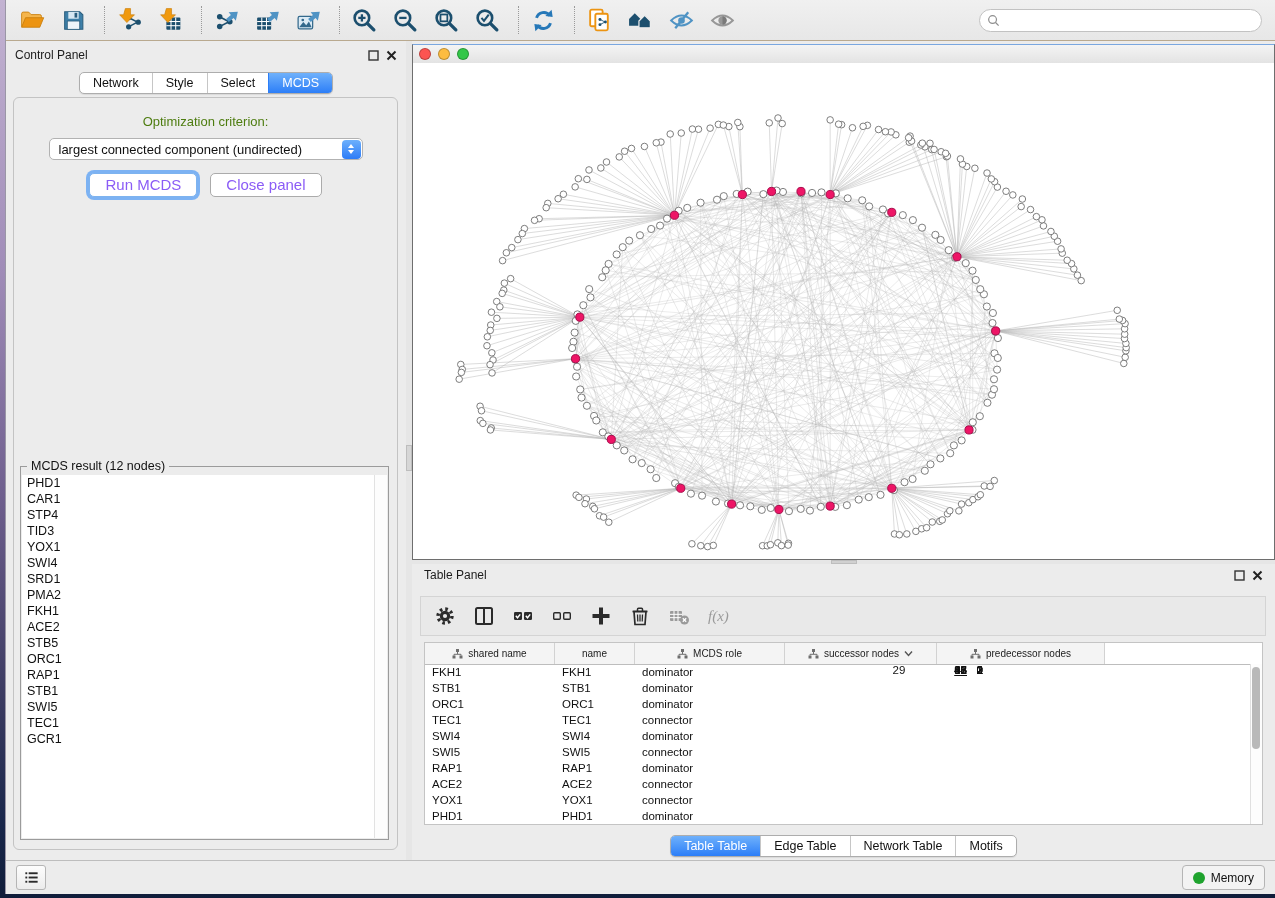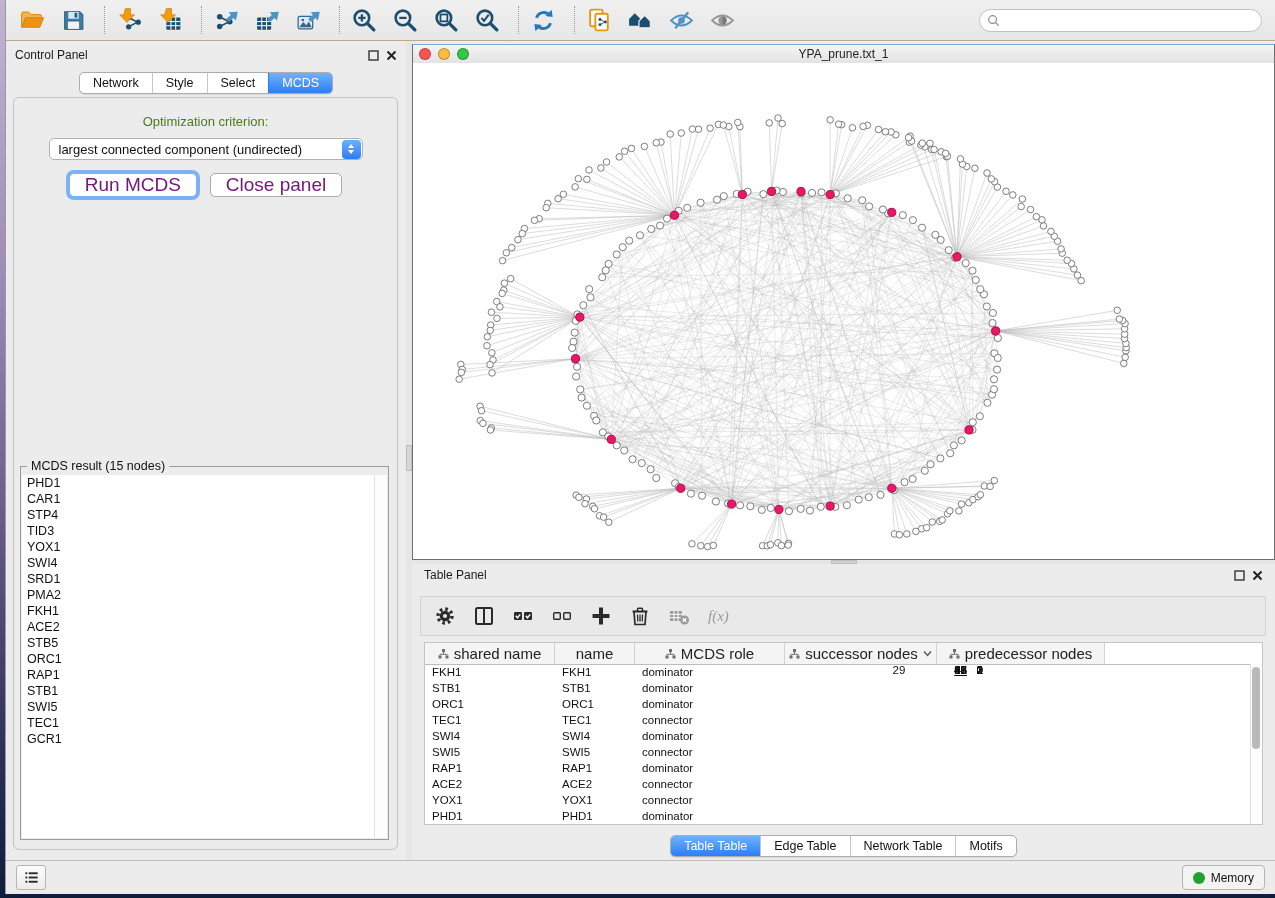--- a/index.html
+++ b/index.html
@@ -35,21 +35,21 @@
   .seg .tab.active{background:linear-gradient(#6fb1fb,#2c7ef8);color:#fff;border-left-color:#2c7ef8;}
   .cp-box{position:absolute;left:7px;right:8px;top:53px;bottom:10px;border:1px solid #c3c3c3;border-radius:6px;background:#ececec;}
   .opt-label{text-align:center;font-size:13px;color:#4d7c0f;margin-top:16px;}
   .combo{margin:9px auto 0;width:314px;height:22px;background:#fff;border:1px solid #b2b2b2;border-radius:5px;
     display:flex;align-items:center;padding-left:9px;box-sizing:border-box;font-size:13px;color:#111;cursor:pointer;}
   .combo .stepper{margin-left:auto;margin-right:1px;width:19px;height:19px;border-radius:4px;
     background:linear-gradient(#6db0fc,#2d7cf7);display:flex;flex-direction:column;align-items:center;justify-content:center;gap:2px;}
   .tri-up{width:0;height:0;border-left:3.5px solid transparent;border-right:3.5px solid transparent;border-bottom:4px solid #fff;}
   .tri-dn{width:0;height:0;border-left:3.5px solid transparent;border-right:3.5px solid transparent;border-top:4px solid #fff;}
   .btn-row{display:flex;justify-content:center;gap:13px;margin-top:13px;}
-  .btn{background:#fff;border:1px solid #ababab;border-radius:5px;padding:3px 15px;font-size:19px;color:#701a75;cursor:pointer;line-height:16px;}
+  .btn{background:#fff;border:1px solid #ababab;border-radius:5px;padding:3px 15px;font-size:15px;color:#8b5cf6;cursor:pointer;line-height:16px;}
   .btn.focused{box-shadow:0 0 0 3px rgba(96,164,245,.8);border-color:#7db3ef;}
   .mcds-fieldset{position:absolute;left:6px;right:8px;top:368px;bottom:9px;border:1px solid #9b9b9b;background:#ececec;}
   .mcds-legend{position:absolute;top:-8px;left:6px;background:#ececec;padding:0 4px;font-size:12.5px;color:#111;}
   .mcds-list{position:absolute;left:1px;right:13px;top:8px;bottom:1px;background:#fff;overflow:hidden;border-right:1px solid #d8d8d8;}
   .mcds-list .item{font-size:12.5px;color:#111;line-height:16px;padding-left:5px;cursor:default;}
   .mcds-scroll{position:absolute;top:8px;bottom:1px;right:1px;width:12px;background:#fdfdfd;border-left:1px solid #e2e2e2;}
   
   .vsplit{position:absolute;left:400px;top:0;width:6px;bottom:0;background:#e6e6e6;cursor:col-resize;}
   .vsplit .grip{position:absolute;left:0;top:404px;width:6px;height:26px;background:#d6d6d6;border:1px solid #bdbdbd;box-sizing:border-box;}
   
@@ -66,21 +66,21 @@
   .hsplit .grip{position:absolute;left:50%;top:0;width:26px;height:4px;margin-left:-13px;background:#d0d0d0;border:1px solid #bdbdbd;box-sizing:border-box;}
   
   .table-panel{position:absolute;left:0;right:0;top:523px;bottom:0;background:#ececec;}
   .tp-toolbar{position:absolute;left:8px;right:9px;top:32px;height:40px;background:#e9e9e9;border:1px solid #d4d4d4;
     display:flex;align-items:center;padding-left:13px;box-sizing:border-box;}
   .tp-icon{width:24px;height:24px;margin-right:15px;display:inline-flex;align-items:center;justify-content:flex-start;cursor:pointer;flex:none;}
   .tp-icon svg{width:22px;height:22px;}
   .tp-icon.disabled{cursor:default;}
   .tbl{position:absolute;left:12px;right:12px;top:78px;height:183px;background:#fff;border:1px solid #c4c4c4;box-sizing:border-box;overflow:hidden;}
   .tbl-head{display:flex;height:21px;border-bottom:1px solid #bdbdbd;background:#f4f4f4;}
-  .th{display:flex;align-items:center;justify-content:center;gap:5px;font-size:15px;color:#222;border-right:1px solid #d2d2d2;
+  .th{display:flex;align-items:center;justify-content:center;gap:5px;font-size:10px;color:#222;border-right:1px solid #d2d2d2;
     box-sizing:border-box;cursor:pointer;overflow:hidden;white-space:nowrap;}
   .th svg{flex:none;}
   .th-fill{flex:1;background:#fff;border-right:none;}
   .tbl-body{position:absolute;left:0;right:11px;top:21px;bottom:0;}
   .tr{display:flex;height:16px;align-items:center;cursor:default;}
   .td{font-size:11.5px;color:#111;box-sizing:border-box;white-space:nowrap;overflow:hidden;}
   .td.left{text-align:left;padding-left:7px;}
   .td.right{text-align:right;padding-right:16px;}
   .tbl-scroll{position:absolute;right:0;top:21px;bottom:0;width:11px;background:#fdfdfd;border-left:1px solid #e0e0e0;}
   .tbl-thumb{position:absolute;left:1px;width:8px;top:3px;height:82px;background:#b9b9b9;border-radius:4px;cursor:pointer;}
@@ -270,21 +270,21 @@
           <span class="stepper">
               <span class="tri-up"></span>
               <span class="tri-dn"></span>
             </span>
         </div>
         <div class="btn-row">
           <button class="btn focused">Run MCDS</button>
           <button class="btn">Close panel</button>
         </div>
         <div class="mcds-fieldset">
-          <span class="mcds-legend">MCDS result (15 nodes)</span>
+          <span class="mcds-legend">MCDS result (12 nodes)</span>
           <div class="mcds-list" id="mcds-list">
               <div class="item">PHD1</div>
               <div class="item">CAR1</div>
               <div class="item">STP4</div>
               <div class="item">TID3</div>
               <div class="item">YOX1</div>
               <div class="item">SWI4</div>
               <div class="item">SRD1</div>
               <div class="item">PMA2</div>
               <div class="item">FKH1</div>
@@ -308,21 +308,20 @@
 
     <div class="right">
 
       <div class="net-frame">
         <div class="net-titlebar">
           <span class="lights">
             <span class="light" id="light-close" style="background: rgb(252, 84, 81); border: 1px solid rgba(0, 0, 0, 0.25);"></span>
             <span class="light" id="light-min" style="background: rgb(253, 188, 64); border: 1px solid rgba(0, 0, 0, 0.25);"></span>
             <span class="light" id="light-max" style="background: rgb(51, 199, 72); border: 1px solid rgba(0, 0, 0, 0.25);"></span>
           </span>
-          <span class="net-title">YPA_prune.txt_1</span>
         </div>
         <div class="net-canvas" id="net-canvas">
             <svg viewBox="0 0 865 497" preserveAspectRatio="xMidYMid meet">
               <g>
                 <line x1="262.7" y1="152.3" x2="306.8" y2="61.0" stroke="#b3b3b3" stroke-width="0.55" opacity="0.85"></line>
                 <line x1="262.7" y1="152.3" x2="298.5" y2="64.8" stroke="#b3b3b3" stroke-width="0.55" opacity="0.85"></line>
                 <line x1="262.7" y1="152.3" x2="286.8" y2="65.9" stroke="#b3b3b3" stroke-width="0.55" opacity="0.85"></line>
                 <line x1="262.7" y1="152.3" x2="280.7" y2="65.7" stroke="#b3b3b3" stroke-width="0.55" opacity="0.85"></line>
                 <line x1="262.7" y1="152.3" x2="269.5" y2="69.7" stroke="#b3b3b3" stroke-width="0.55" opacity="0.85"></line>
                 <line x1="262.7" y1="152.3" x2="258.4" y2="70.7" stroke="#b3b3b3" stroke-width="0.55" opacity="0.85"></line>

